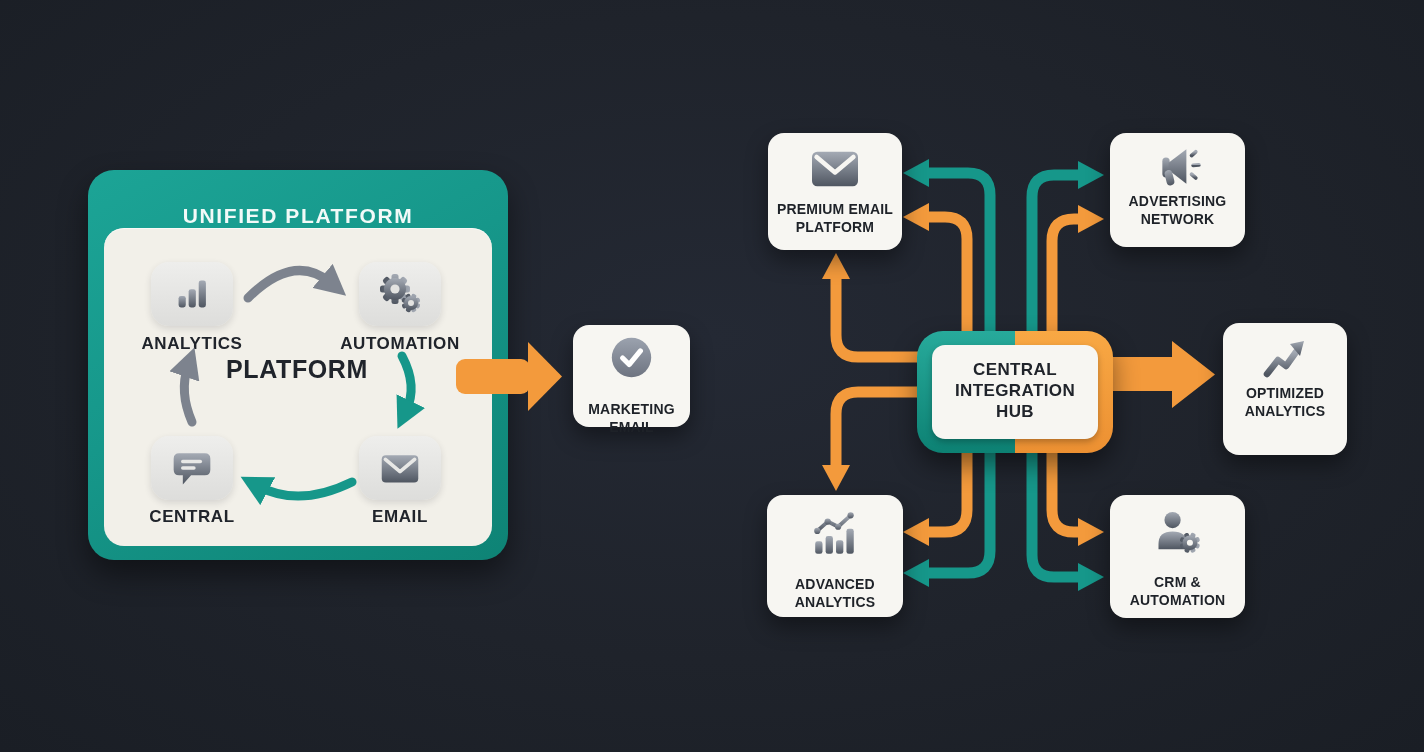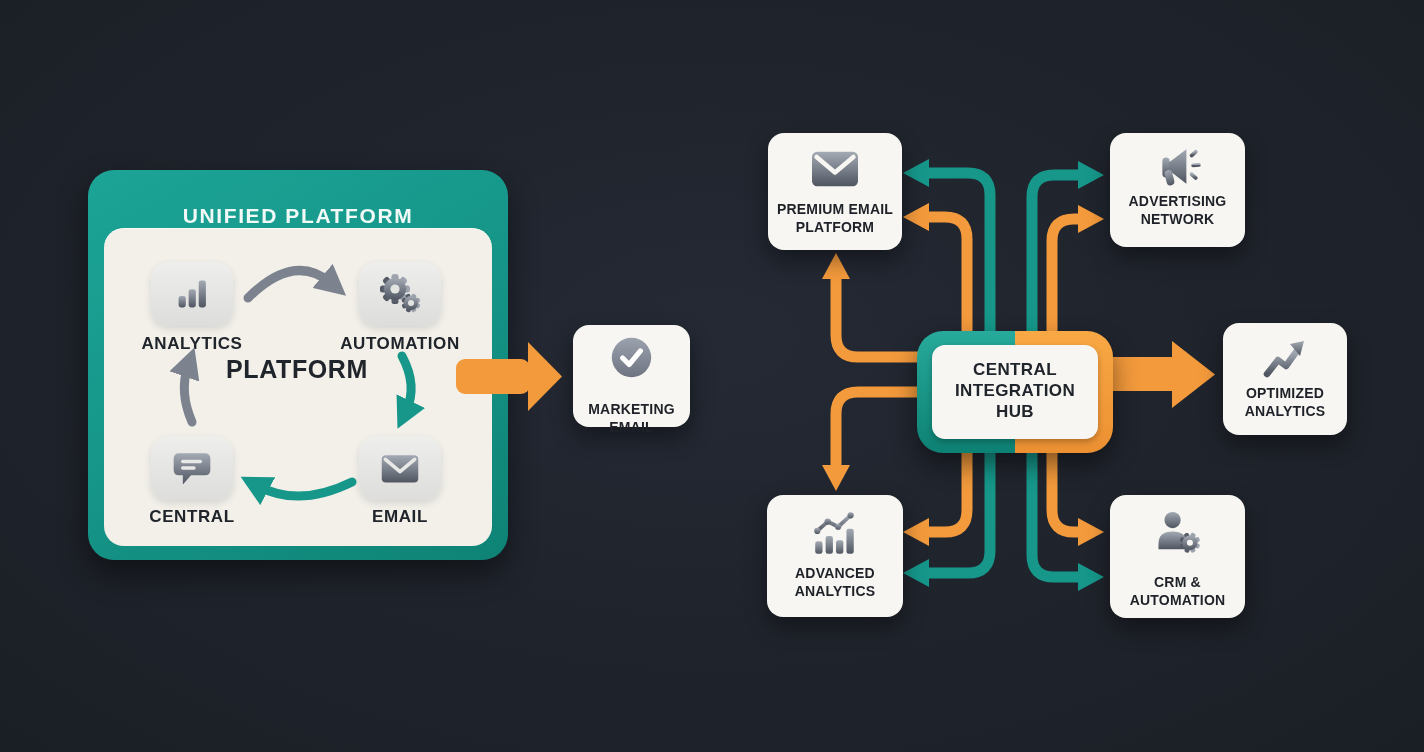--- a/index.html
+++ b/index.html
@@ -245,21 +245,21 @@
       </g>
       <path d="M7 21 L17 12 L27 17 L39 6" stroke="url(#gIcon)" stroke-width="3.6" fill="none" stroke-linecap="round" stroke-linejoin="round"></path>
       <g fill="url(#gIcon)">
         <circle cx="7" cy="21" r="3"></circle>
           <circle cx="17" cy="12" r="3"></circle>
         <circle cx="27" cy="17" r="3"></circle>
           <circle cx="39" cy="6" r="3"></circle>
       </g>
     </svg>
   </span>
-  <div class="card-label" style="margin-top:7px">
+  <div class="card-label" style="margin-top:18px">
     <div>ADVANCED</div>
     <div>ANALYTICS</div>
   </div>
 </div>
 
 <div class="card" style="left:1110px;top:495px;width:135px;height:123px">
   <span class="card-icon" style="margin-top:14px">
     <svg width="52" height="48" viewBox="0 0 48 44">
       <g fill="url(#gIcon)">
         <circle cx="19" cy="10" r="7.5"></circle>
@@ -272,21 +272,21 @@
       </g>
       <circle cx="35" cy="31" r="2.8" fill="#f7f6f2"></circle>
     </svg>
   </span>
   <div class="card-label" style="margin-top:16px">
     <div>CRM &amp;</div>
     <div>AUTOMATION</div>
   </div>
 </div>
 
-<div class="card" style="left:1223px;top:323px;width:124px;height:112px">
+<div class="card" style="left:1223px;top:323px;width:124px;height:132px">
   <span class="card-icon" style="margin-top:12px">
     <svg width="48" height="44" viewBox="0 0 48 44">
       <path d="M6 39 L17 25 L25 31 L35 17" stroke="url(#gIcon)" stroke-width="6.5" fill="none" stroke-linecap="round" stroke-linejoin="round"></path>
       <polygon points="29,9 43,6 39,21" fill="url(#gIcon)"></polygon>
     </svg>
   </span>
   <div class="card-label" style="margin-top:5px">
     <div>OPTIMIZED</div>
     <div>ANALYTICS</div>
   </div>

